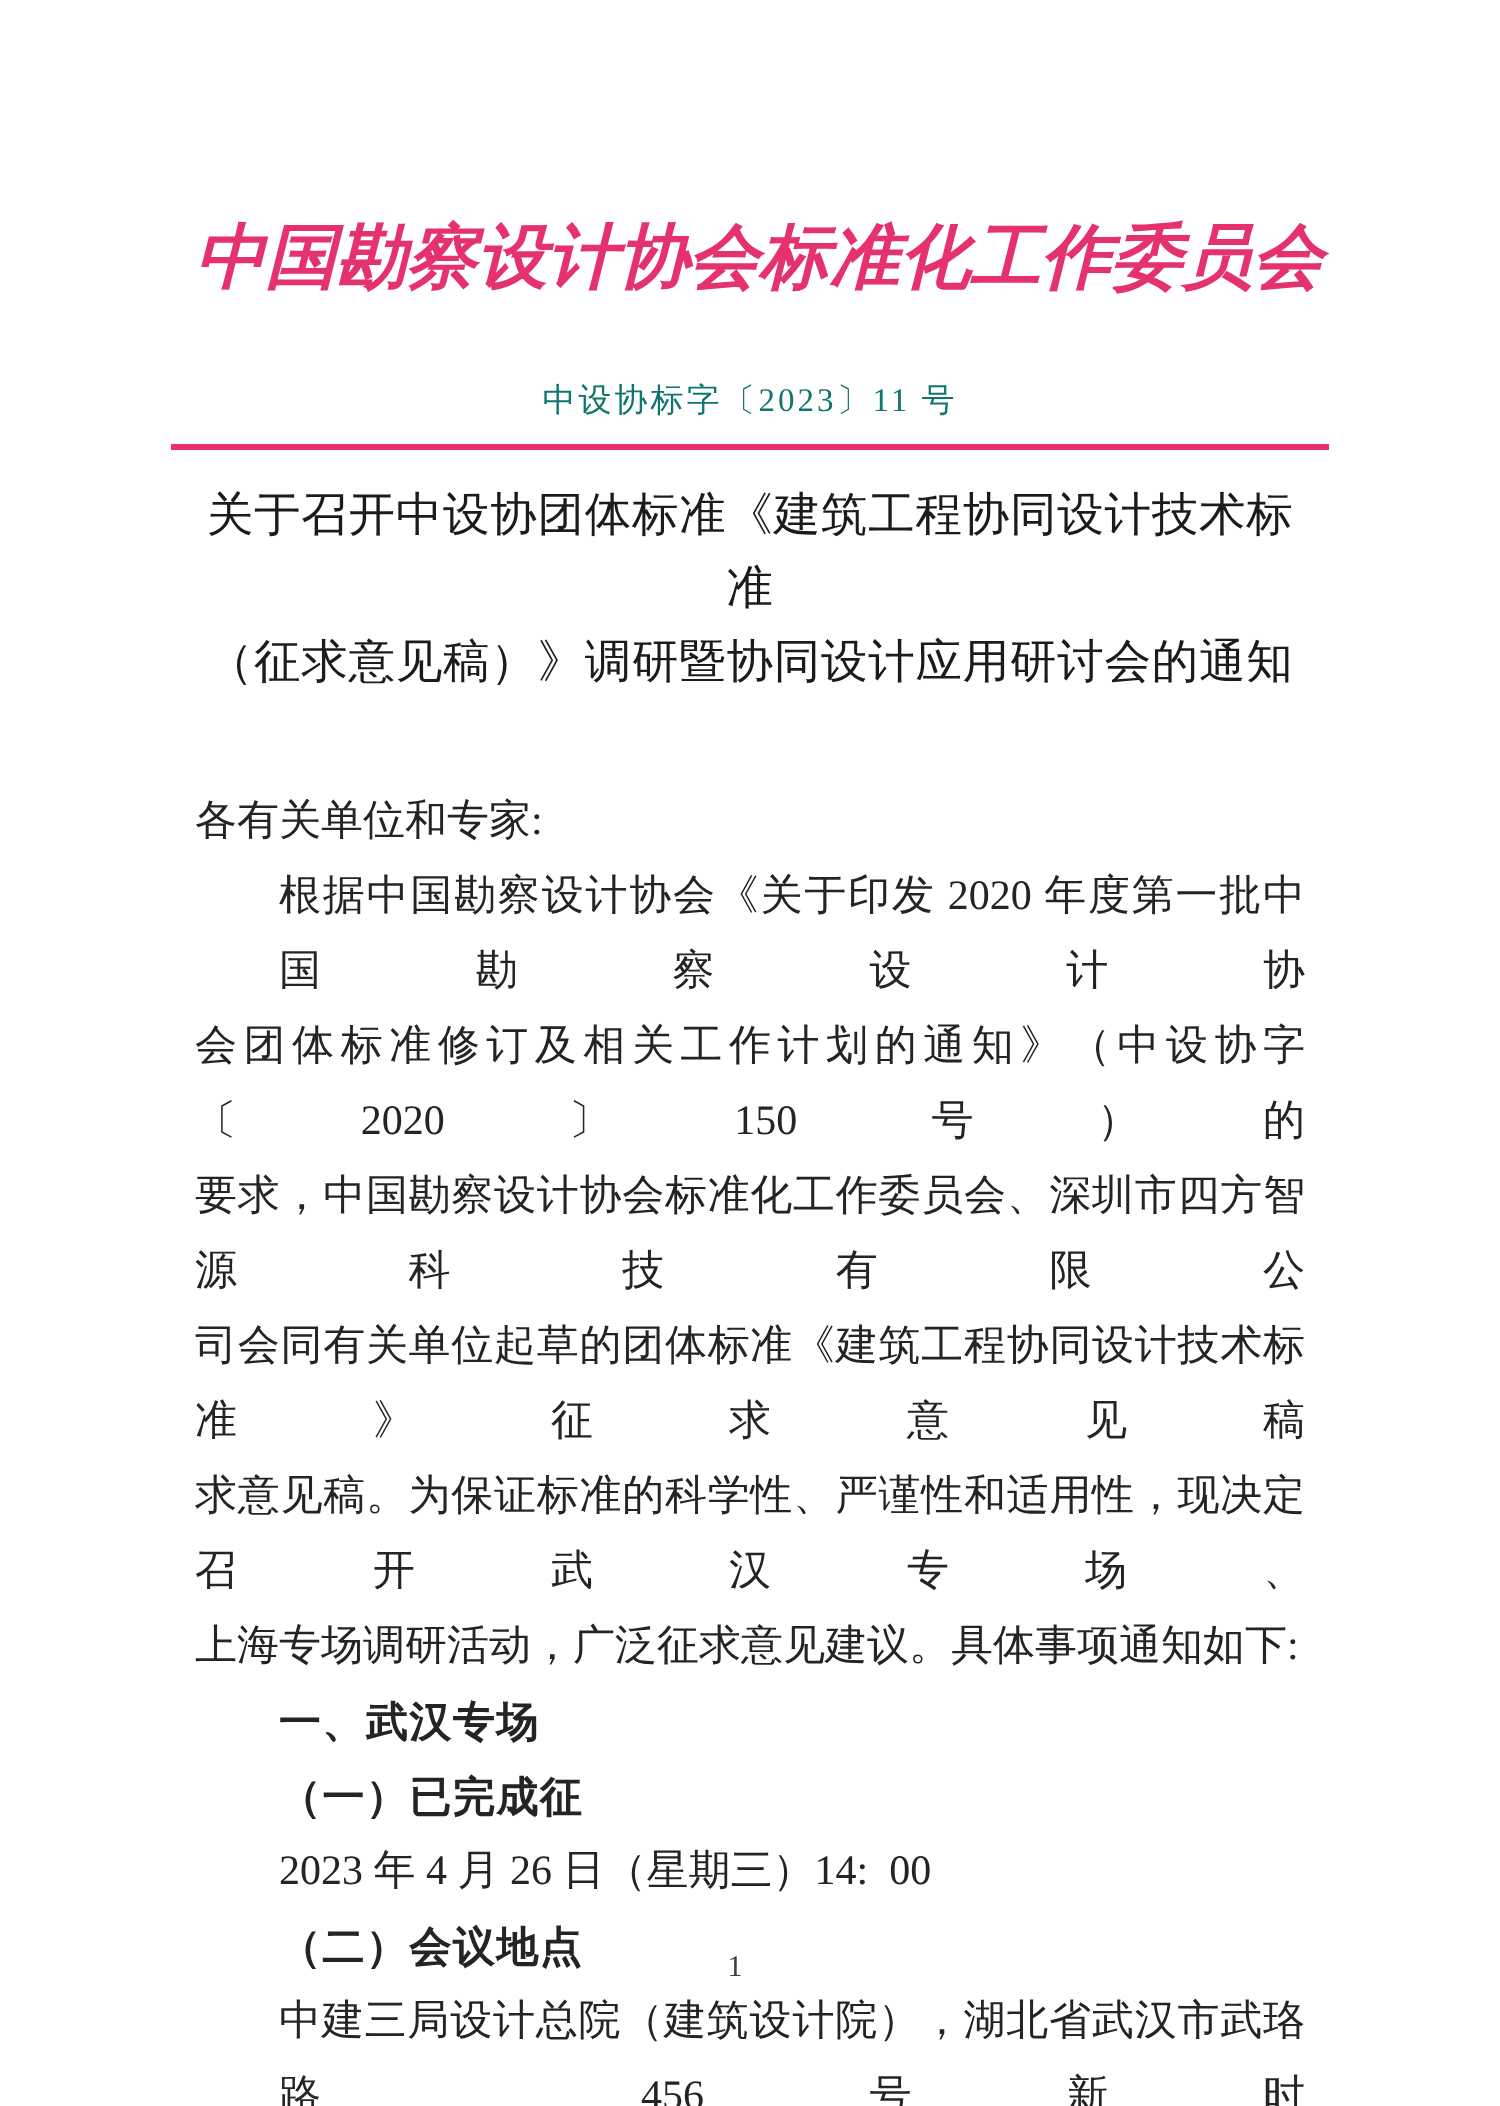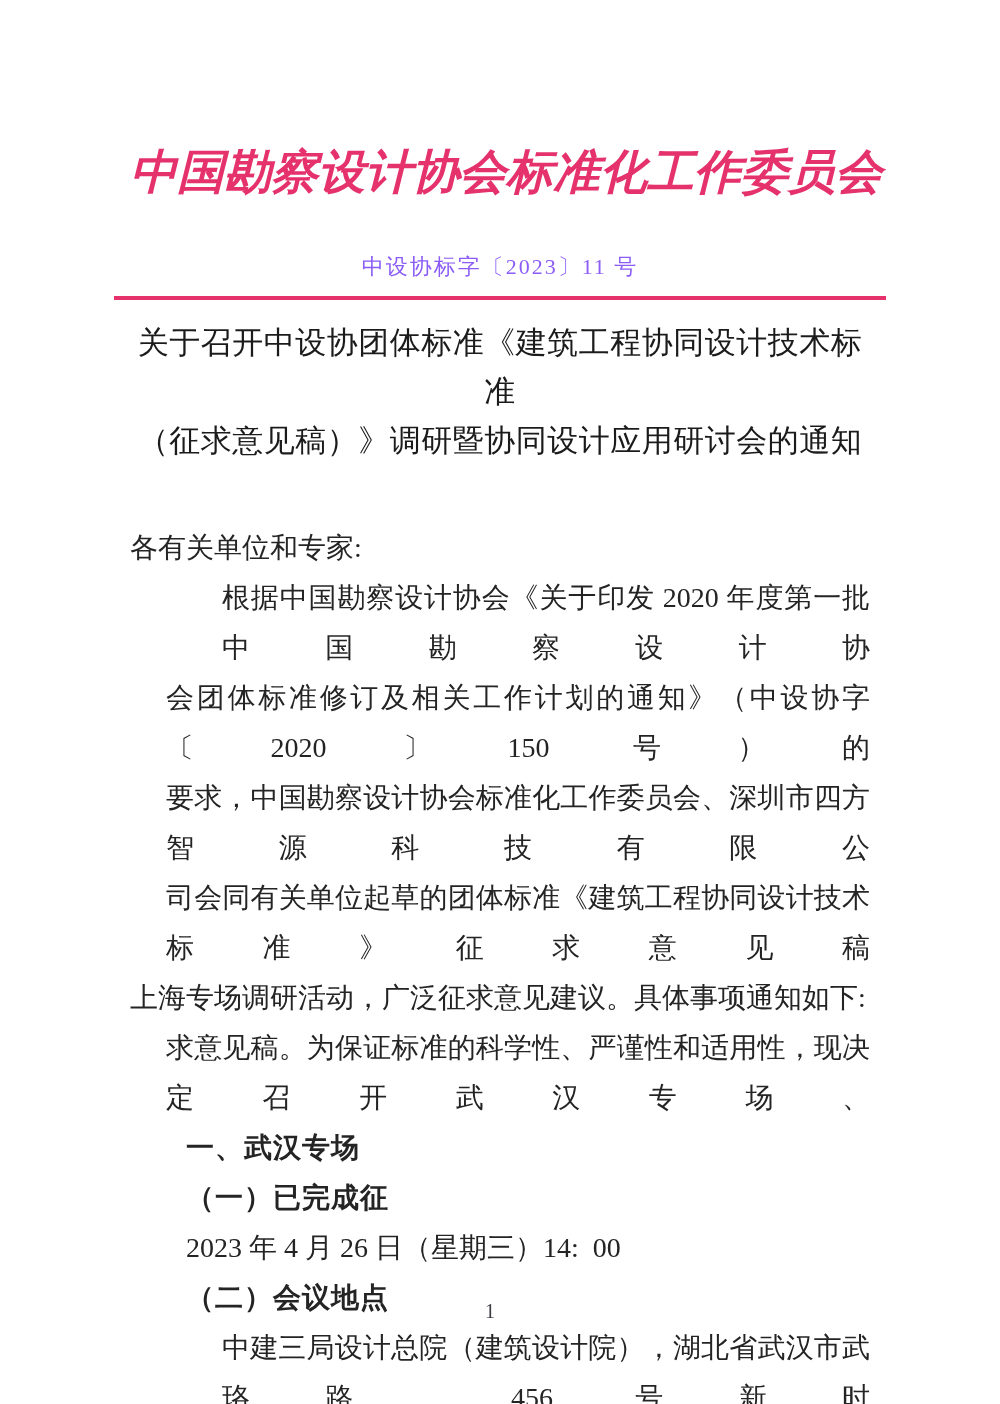--- a/index.html
+++ b/index.html
@@ -27,21 +27,21 @@
     font-weight: 700;
     letter-spacing: 0px;
     white-space: nowrap;
   }
   .doc-number {
     margin-top: 46px;
     text-align: center;
     font-size: 22px;
     line-height: 34px;
     letter-spacing: 2px;
-    color: #8b5cf6;
+    color: #0f766e;
   }
   .divider {
     margin: 12px -16px 0 -16px; 
     height: 4px;
   }
   .doc-title {
     margin-top: 18px;
     text-align: center;
     font-weight: 400;
     font-size: 31px;
@@ -59,21 +59,20 @@
     min-height: 50px;
     white-space: pre-wrap;
   }
   .line.indent {
     padding-left: 56px;
   }
   .line.fill {
     text-align: justify;
     text-align-last: justify;
     text-justify: inter-character;
-    margin-left: 36px;
   }
   .line.bold {
     font-weight: 700;
     font-family: "Liberation Sans", "DejaVu Sans", sans-serif;
     letter-spacing: 1px;
   }
   .page-footer {
     position: absolute;
     left: 0;
     right: 20px;
@@ -99,22 +98,22 @@
     <div>关于召开中设协团体标准《建筑工程协同设计技术标准</div>
     <div>（征求意见稿）》调研暨协同设计应用研讨会的通知</div>
   </div>
 
   <div class="body-block">
       <div class="line">各有关单位和专家:</div>
       <div class="line indent fill">根据中国勘察设计协会《关于印发 2020 年度第一批中国勘察设计协</div>
       <div class="line fill">会团体标准修订及相关工作计划的通知》（中设协字〔2020〕150 号）的</div>
       <div class="line fill">要求，中国勘察设计协会标准化工作委员会、深圳市四方智源科技有限公</div>
       <div class="line fill">司会同有关单位起草的团体标准《建筑工程协同设计技术标准》征求意见稿</div>
+      <div class="line fill">求意见稿。为保证标准的科学性、严谨性和适用性，现决定召开武汉专场、</div>
       <div class="line">上海专场调研活动，广泛征求意见建议。具体事项通知如下:</div>
-      <div class="line fill">求意见稿。为保证标准的科学性、严谨性和适用性，现决定召开武汉专场、</div>
       <div class="line indent bold">一、武汉专场</div>
       <div class="line indent bold">（一）已完成征</div>
       <div class="line indent">2023 年 4 月 26 日（星期三）14:  00</div>
       <div class="line indent bold">（二）会议地点</div>
       <div class="line indent fill">中建三局设计总院（建筑设计院），湖北省武汉市武珞路 456 号新时</div>
     </div>
 
   <div class="page-footer">1</div>
 
 </div>

